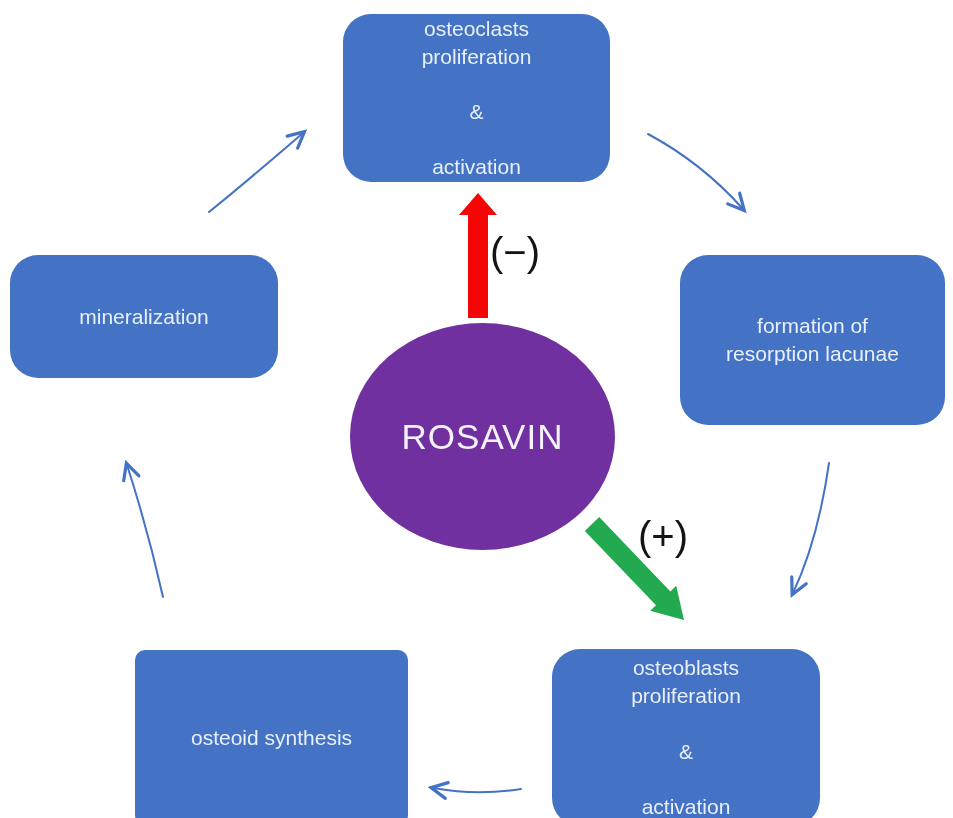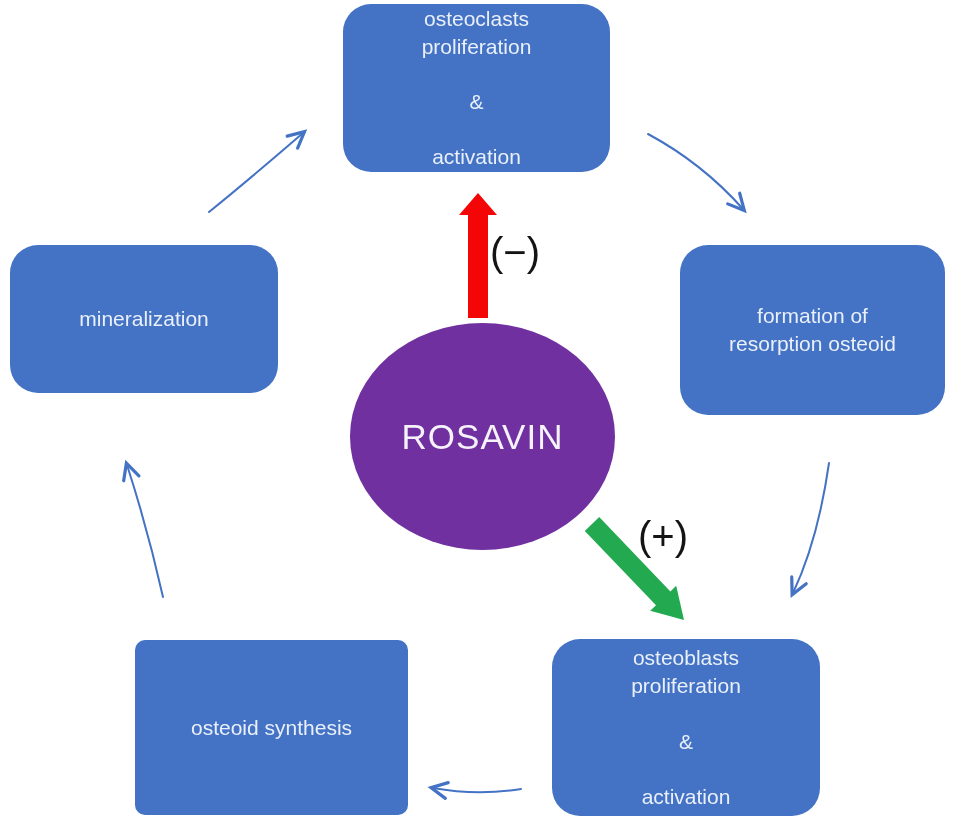--- a/index.html
+++ b/index.html
@@ -14,26 +14,27 @@
   .box{
     position:absolute;
     background:#4472C4;
     border-radius:28px;
     color:#E9F0FA;
     display:flex;align-items:center;justify-content:center;
     text-align:center;
     font-size:21px;line-height:1.32;
     white-space:pre-line;
     z-index:2;
+    margin-top:10px;
   }
   .box-top{left:343px;top:4px;width:267px;height:168px;}
   .box-right{left:680px;top:245px;width:265px;height:170px;}
   .box-bottom-right{left:552px;top:639px;width:268px;height:177px;font-size:21px;}
   .box-bottom-left{left:135px;top:640px;width:273px;height:175px;border-radius:10px;}
-  .box-left{left:10px;top:245px;width:268px;height:148px;}
+  .box-left{left:10px;top:245px;width:268px;height:123px;}
   .center-ellipse{
     position:absolute;
     left:350px;top:323px;width:265px;height:227px;
     background:#7030A0;
     border-radius:50%;
     display:flex;align-items:center;justify-content:center;
     color:#F5F2FA;
     font-size:35px;
     letter-spacing:1px;
     z-index:2;
@@ -76,21 +77,21 @@
     <span>osteoclasts
 proliferation
 
 &amp;
 
 activation</span>
   </div>
 
   <div class="box box-right">
     <span>formation of
-resorption osteoid</span>
+resorption lacunae</span>
   </div>
 
   <div class="box box-bottom-right">
     <span>osteoblasts
 proliferation
 
 &amp;
 
 activation</span>
   </div>

